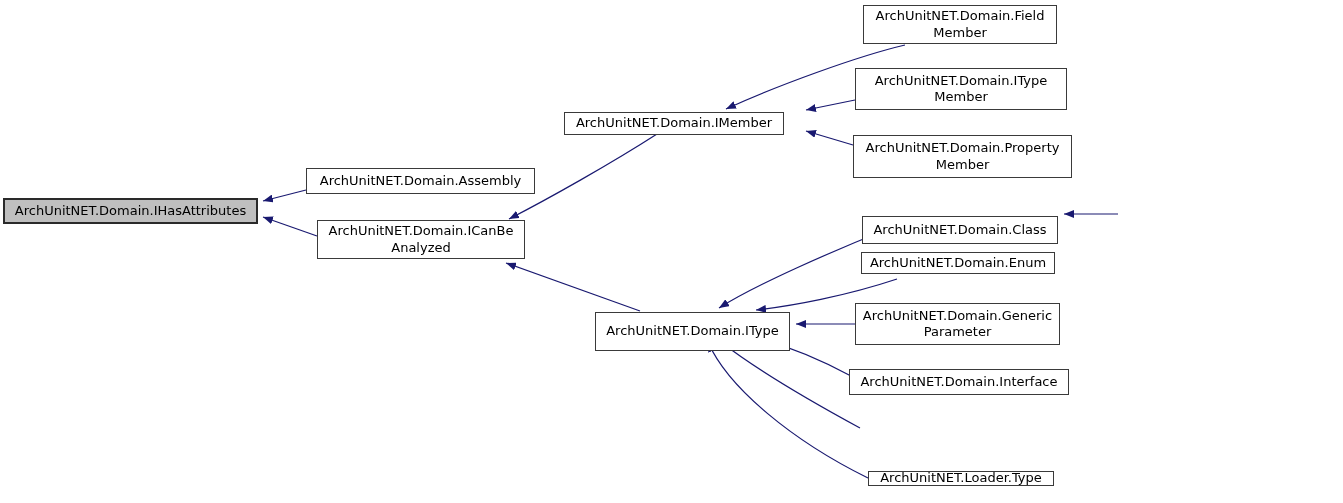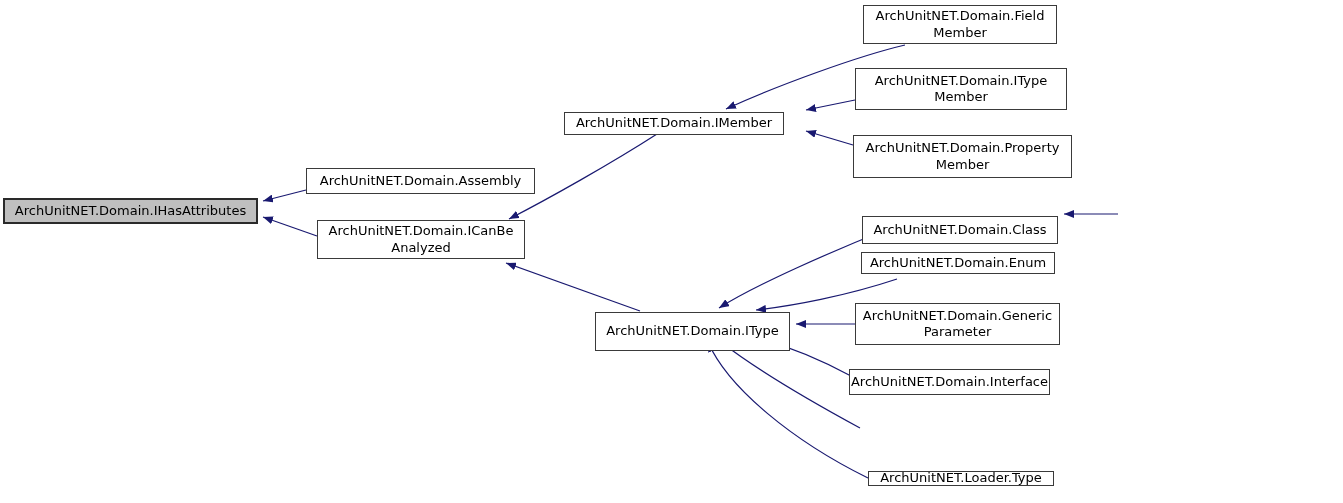--- a/index.html
+++ b/index.html
@@ -91,18 +91,18 @@
   <div class="node" style="left:595px;top:312px;width:195px;height:39px">ArchUnitNET.Domain.IType</div>
 
   <div class="node" style="left:862px;top:216px;width:196px;height:28px">ArchUnitNET.Domain.Class</div>
 
 
   <div class="node" style="left:861px;top:252px;width:194px;height:22px">ArchUnitNET.Domain.Enum</div>
 
   <div class="node" style="left:855px;top:303px;width:205px;height:42px">ArchUnitNET.Domain.Generic
 Parameter</div>
 
-  <div class="node" style="left:849px;top:369px;width:201px;height:26px">ArchUnitNET.Domain.Interface</div>
+  <div class="node" style="left:849px;top:369px;width:220px;height:26px">ArchUnitNET.Domain.Interface</div>
 
 
   <div class="node" style="left:868px;top:471px;width:186px;height:15px">ArchUnitNET.Loader.Type</div>
 
 </div>
 
 </body></html>

